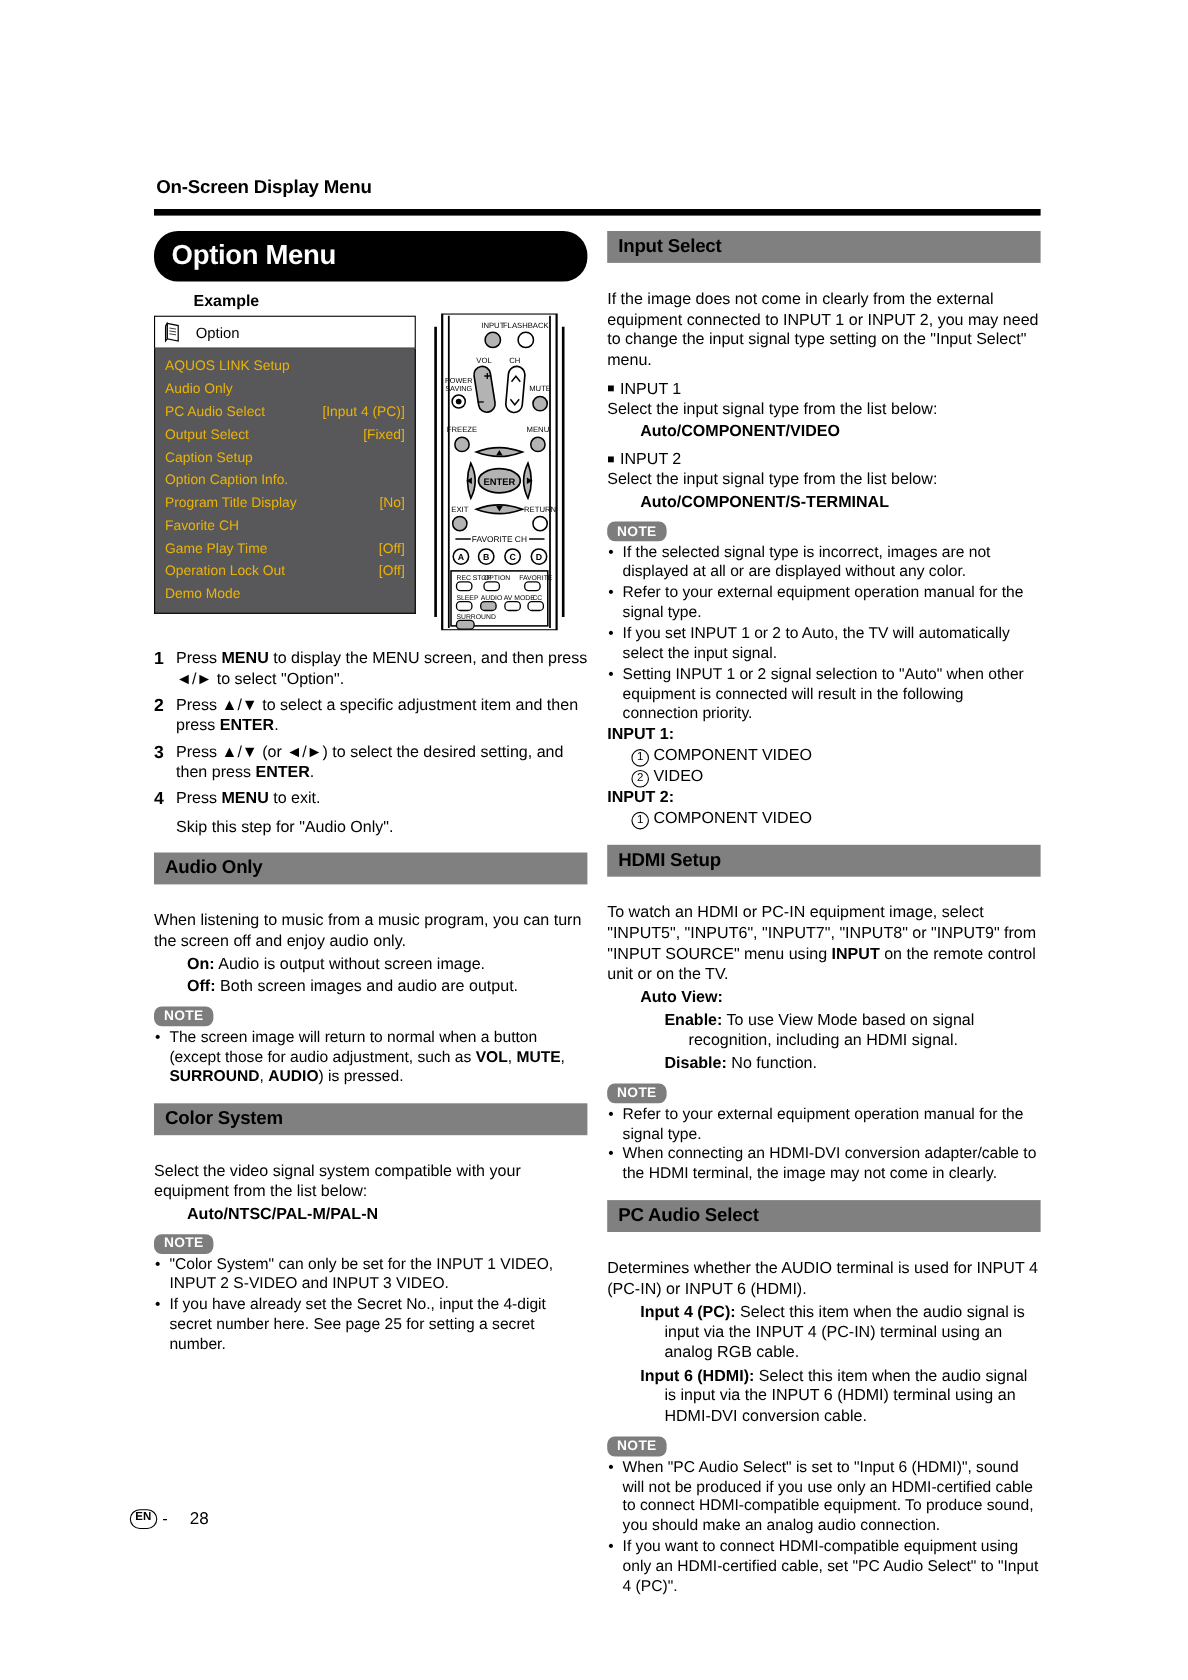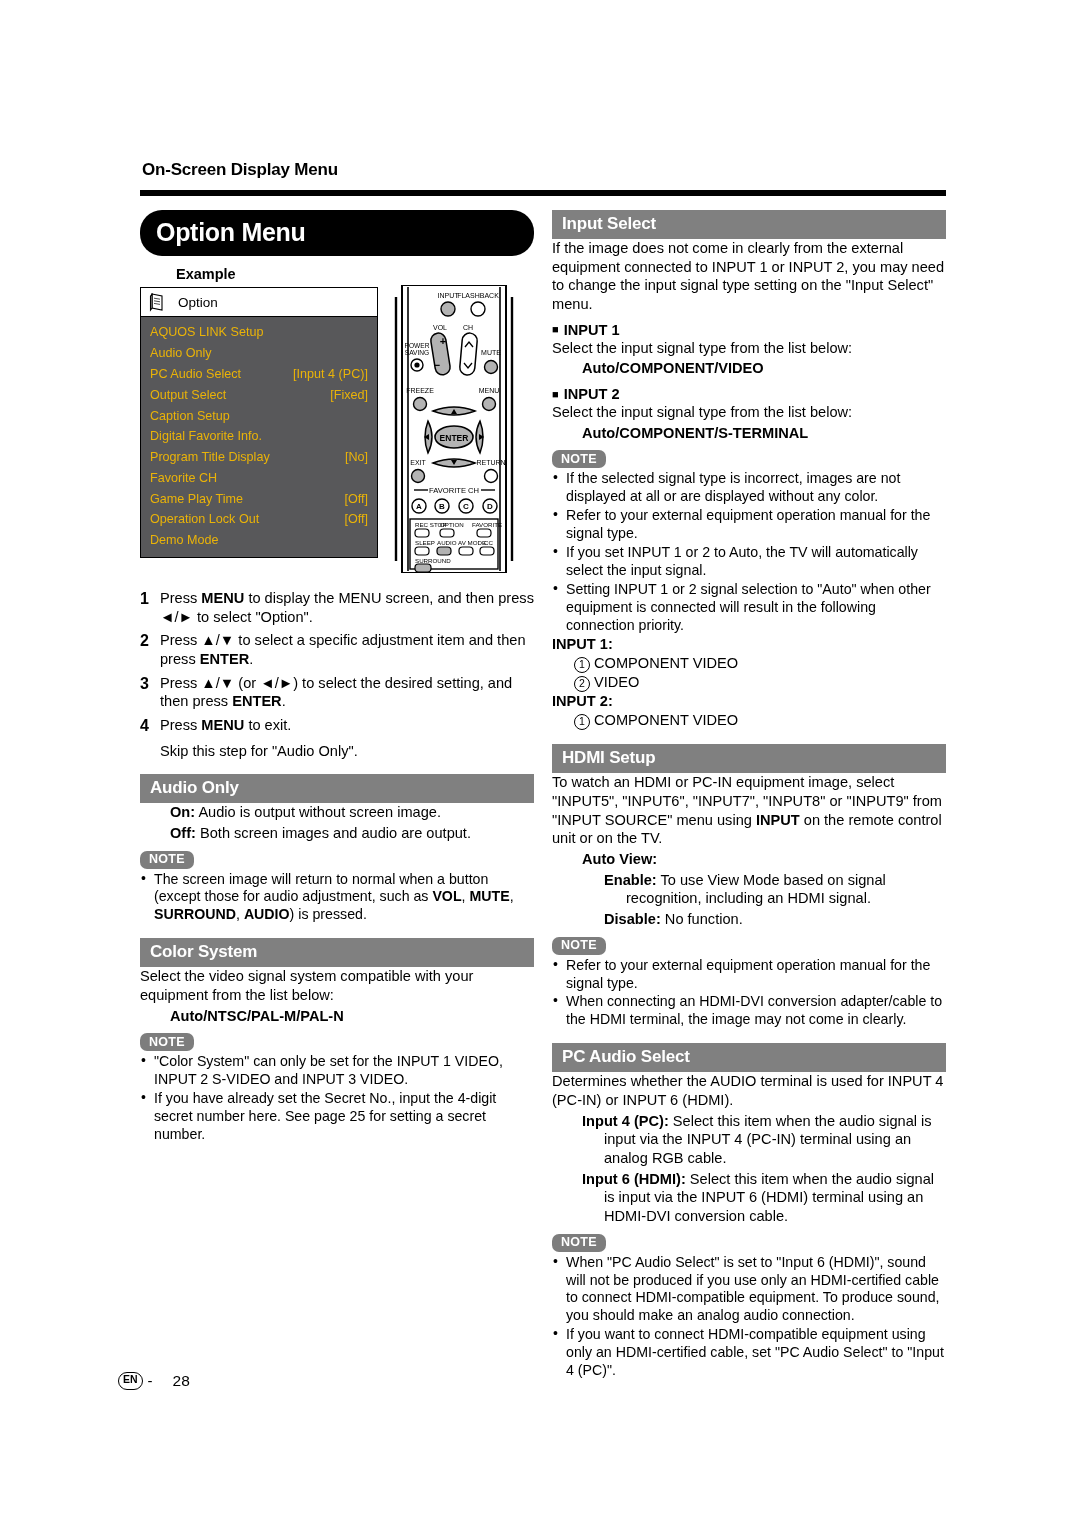--- a/index.html
+++ b/index.html
@@ -32,25 +32,25 @@
   .pill {
     background:#000; color:#fff;
     border-radius:22px;
     font-size:25px; font-weight:bold;
     padding:8px 0 9px 16px;
     letter-spacing:-0.3px;
     margin-bottom:10px;
   }
   
   .sec {
-    background:#808080; color:#ffffff;
+    background:#808080; color:#000000;
     font-size:17px; font-weight:bold;
     padding:4px 0 5px 10px;
     letter-spacing:-0.2px;
-    margin:14px 0 0 0;
+    margin:14px 0 24px 0;
   }
   .col > .sec:first-child { margin-top:0; }
   
   p, .txt {
     font-size:14.6px; line-height:1.28;
     margin:0 0 2px 0;
   }
   .indent1 { margin-left:30px; }
   .indent2 { margin-left:52px; text-indent:-22px; }
   b, .b { font-weight:bold; }
@@ -106,21 +106,21 @@
   ul.bullets > li {
     font-size:14.2px; line-height:1.26;
     padding-left:14px; position:relative;
     margin-bottom:1px;
   }
   ul.bullets > li:before {
     content:"\2022"; position:absolute; left:1px; top:-1px;
     font-size:14px;
   }
   .sqbullet {
-    font-size:14.6px; font-weight:bold;
+    font-size:14.6px; font-weight:normal;
     margin:8px 0 1px 0;
   }
   .sqbullet:before {
     content:"\25A0"; font-size:11px; margin-right:5px;
     vertical-align:1.5px;
   }
   .circnum {
     display:inline-block;
     width:14px; height:14px; line-height:13px;
     border:1.3px solid #000; border-radius:50%;
@@ -189,21 +189,21 @@
             </div>
             <div class="osd-row">
               <span>Output Select</span>
               <span class="val">[Fixed]</span>
             </div>
             <div class="osd-row">
               <span>Caption Setup</span>
               <span class="val"></span>
             </div>
             <div class="osd-row">
-              <span>Digital Favorite Info.</span>
+              <span>Option Caption Info.</span>
               <span class="val"></span>
             </div>
             <div class="osd-row">
               <span>Program Title Display</span>
               <span class="val">[No]</span>
             </div>
             <div class="osd-row">
               <span>Favorite CH</span>
               <span class="val"></span>
             </div>
@@ -327,20 +327,21 @@
         </div>
         <div class="step">
           <span class="step-n">4</span>
           <span class="step-t">Press <b>MENU</b> to exit.</span>
         </div>
         <div class="step-sub">Skip this step for "Audio Only".</div>
       </div>
 
       
       <div class="sec">Audio Only</div>
+      <p>When listening to music from a music program, you can turn the screen off and enjoy audio only.</p>
       <p class="indent1">
         <b>On:</b>
         <span>Audio is output without screen image.</span>
       </p>
       <p class="indent1">
         <b>Off:</b>
         <span>Both screen images and audio are output.</span>
       </p>
       <div class="note-badge">NOTE</div>
       <ul class="bullets">

